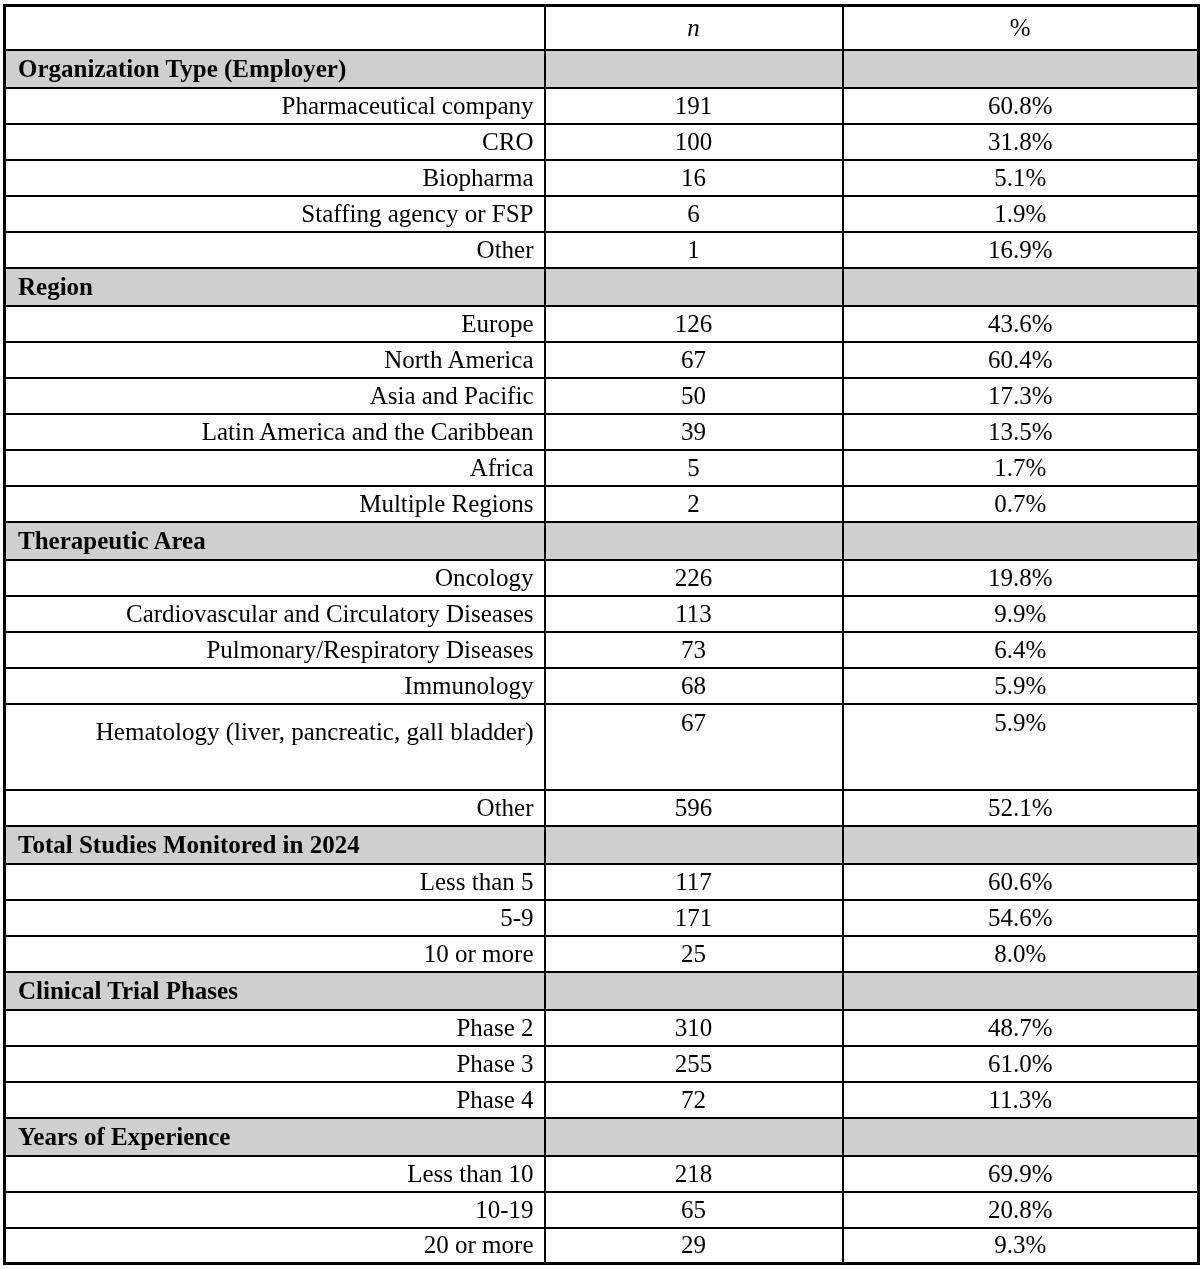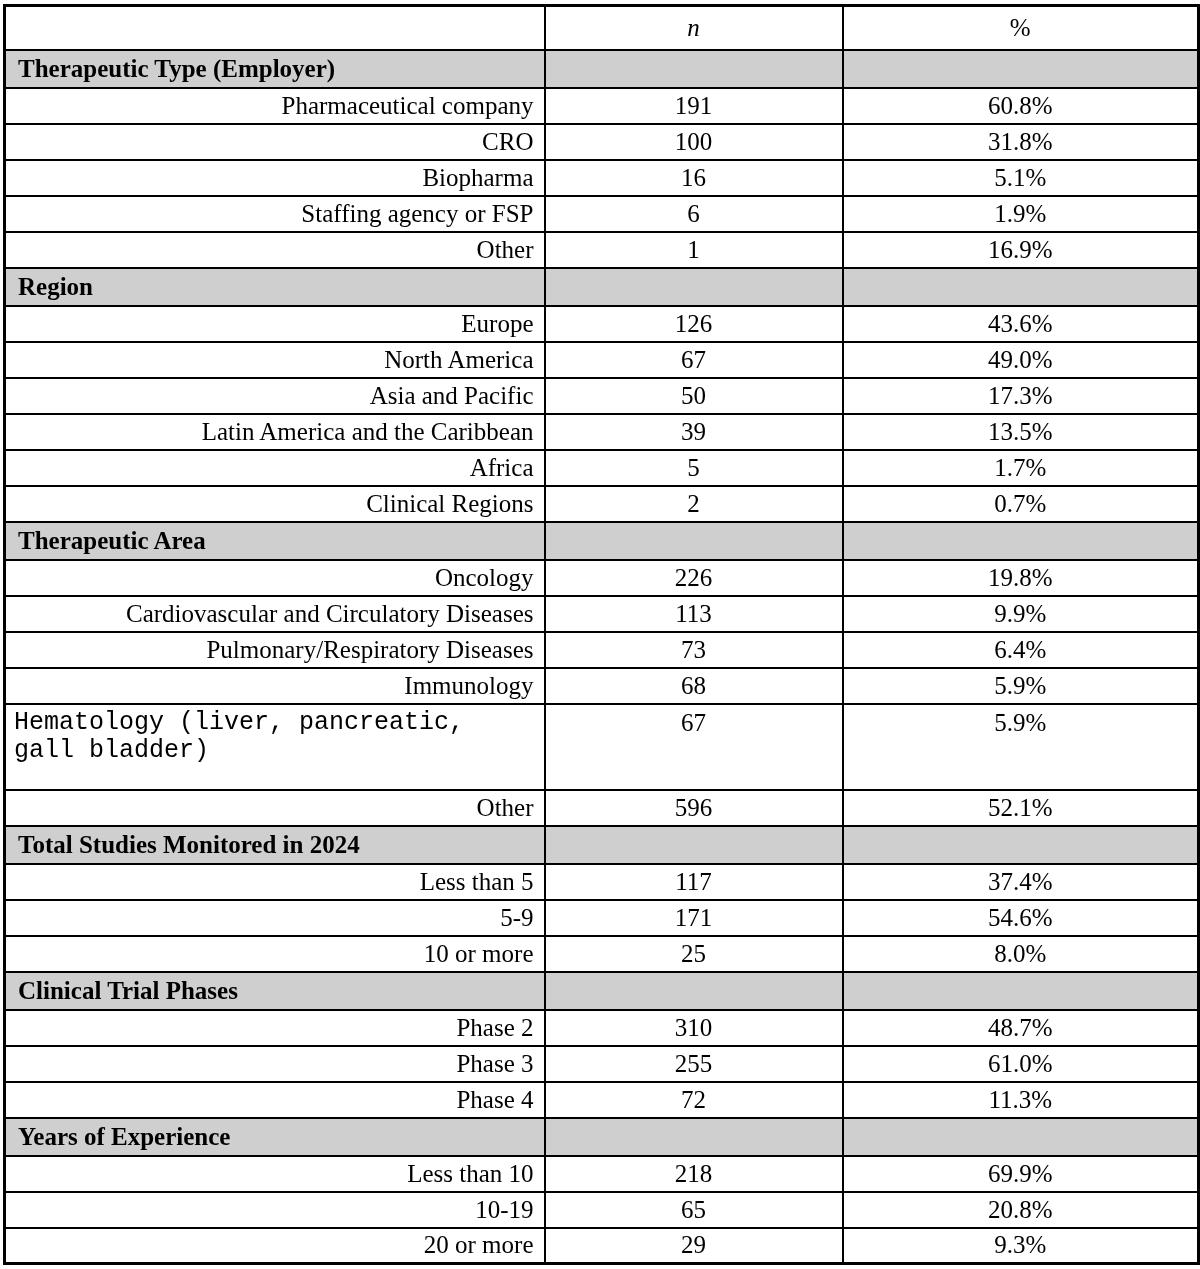--- a/index.html
+++ b/index.html
@@ -87,25 +87,25 @@
     margin-left: 16px;
   }
   tr.data-row td.n-cell,
   tr.data-row td.pct-cell {
     text-align: center;
     margin-left: 48px;
   }
 
   
   tr.wrap-row td.label-cell {
+    text-align: right;
     padding-right: 10px;
     height: 86px;
     vertical-align: top;
-    padding-top: 4px;
-    font-family: Liberation Mono, monospace;
+    padding-top: 13px;
   }
   tr.wrap-row td.n-cell,
   tr.wrap-row td.pct-cell {
     text-align: center;
     vertical-align: top;
     padding-top: 4px;
     height: 86px;
   }
 
   
@@ -124,21 +124,21 @@
       <col class="c-pct">
     </colgroup>
     <tbody id="table-body">
 
     <tr class="header-row">
           <td class="head-blank"></td>
           <td class="col-head-n">n</td>
           <td class="col-head-pct">%</td>
         </tr>
         <tr class="section-row">
-          <td class="section-title">Therapeutic Type (Employer)</td>
+          <td class="section-title">Organization Type (Employer)</td>
           <td></td>
           <td></td>
         </tr>
         <tr class="data-row">
           <td class="label-cell">Pharmaceutical company</td>
           <td class="n-cell">191</td>
           <td class="pct-cell">60.8%</td>
         </tr>
         <tr class="data-row">
           <td class="label-cell">CRO</td>
@@ -166,39 +166,39 @@
           <td></td>
         </tr>
         <tr class="data-row">
           <td class="label-cell">Europe</td>
           <td class="n-cell">126</td>
           <td class="pct-cell">43.6%</td>
         </tr>
         <tr class="data-row">
           <td class="label-cell">North America</td>
           <td class="n-cell">67</td>
-          <td class="pct-cell">49.0%</td>
+          <td class="pct-cell">60.4%</td>
         </tr>
         <tr class="data-row">
           <td class="label-cell">Asia and Pacific</td>
           <td class="n-cell">50</td>
           <td class="pct-cell">17.3%</td>
         </tr>
         <tr class="data-row">
           <td class="label-cell">Latin America and the Caribbean</td>
           <td class="n-cell">39</td>
           <td class="pct-cell">13.5%</td>
         </tr>
         <tr class="data-row">
           <td class="label-cell">Africa</td>
           <td class="n-cell">5</td>
           <td class="pct-cell">1.7%</td>
         </tr>
         <tr class="data-row">
-          <td class="label-cell">Clinical Regions</td>
+          <td class="label-cell">Multiple Regions</td>
           <td class="n-cell">2</td>
           <td class="pct-cell">0.7%</td>
         </tr>
         <tr class="section-row">
           <td class="section-title">Therapeutic Area</td>
           <td></td>
           <td></td>
         </tr>
         <tr class="data-row">
           <td class="label-cell">Oncology</td>
@@ -231,21 +231,21 @@
           <td class="pct-cell">52.1%</td>
         </tr>
         <tr class="section-row">
           <td class="section-title">Total Studies Monitored in 2024</td>
           <td></td>
           <td></td>
         </tr>
         <tr class="data-row">
           <td class="label-cell">Less than 5</td>
           <td class="n-cell">117</td>
-          <td class="pct-cell">37.4%</td>
+          <td class="pct-cell">60.6%</td>
         </tr>
         <tr class="data-row">
           <td class="label-cell">5-9</td>
           <td class="n-cell">171</td>
           <td class="pct-cell">54.6%</td>
         </tr>
         <tr class="data-row">
           <td class="label-cell">10 or more</td>
           <td class="n-cell">25</td>
           <td class="pct-cell">8.0%</td>

